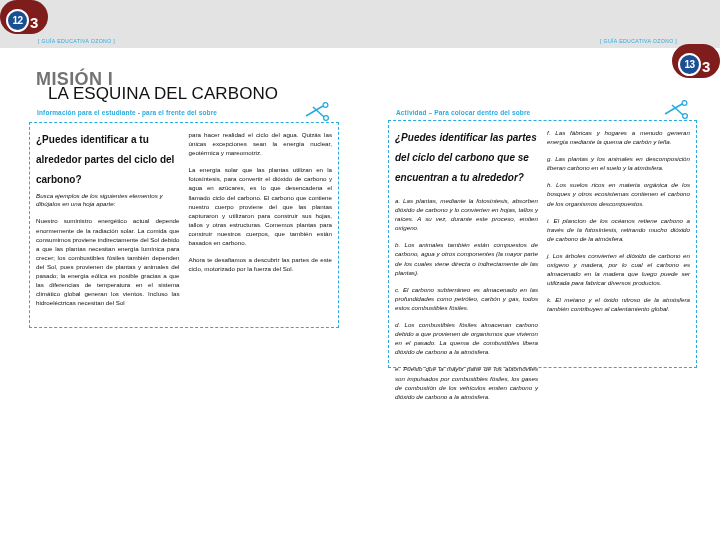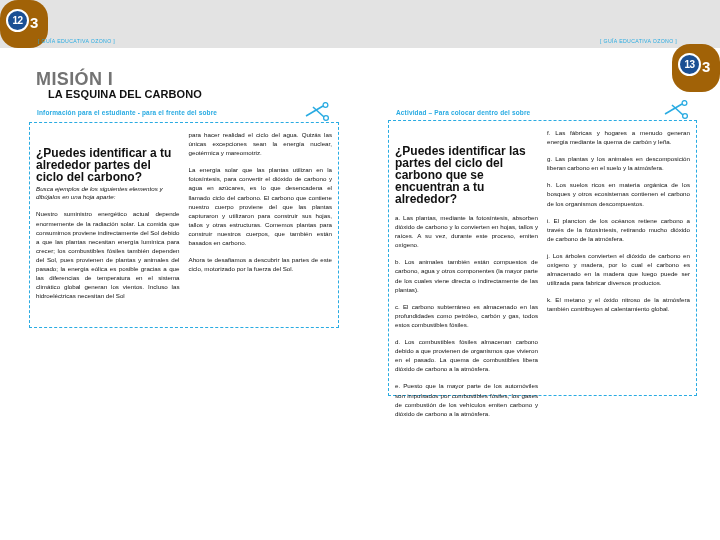--- a/index.html
+++ b/index.html
@@ -21,22 +21,22 @@
     top: 0;
     left: 0;
     width: 720px;
     height: 48px;
     background: #e3e3e3;
   }
   .logo-tile {
     position: absolute;
     top: 0;
     width: 48px;
-    height: 48px;
-    background: #a16207;
+    height: 34px;
+    background: #7f1d1d;
     border-radius: 18px;
   }
   .logo-tile.left  { left: 0; }
   .logo-tile.right { left: 672px; margin-top: 44px; }
 
   .logo-mark {
     position: absolute;
     top: 9px;
     left: 6px;
     width: 38px;
@@ -91,22 +91,22 @@
     font-size: 18px;
     font-weight: bold;
     letter-spacing: 0.4px;
     line-height: 18px;
   }
   .mission-sub {
     position: absolute;
     left: 36px;
     top: 88px;
     color: #111111;
-    font-size: 11px;
-    font-weight: bold;
+    font-size: 17px;
+    font-weight: normal;
     letter-spacing: 0.1px;
     line-height: 12px;
     padding-left: 12px;
   }
 
   .col-caption {
     position: absolute;
     top: 109px;
     color: #29abe2;
     font-size: 6.5px;
@@ -127,42 +127,43 @@
   #box-left {
     left: 29px;
     top: 122px;
     width: 310px;
     height: 206px;
   }
   #box-right {
     left: 388px;
     top: 120px;
     width: 309px;
-    height: 276px;
+    height: 248px;
+    font-style: italic;
   }
 
   .box-inner {
     position: absolute;
     left: 0; top: 0; right: 0; bottom: 0;
     padding: 7px 6px 6px 6px;
     box-sizing: border-box;
     display: flex;
     gap: 9px;
   }
   .sub-col {
     flex: 1 1 0;
     min-width: 0;
   }
 
   .q-head {
     color: #111111;
-    font-size: 12px;
-    font-weight: bold;
-    line-height: 12px;
-    margin: 17px 0 2px 0;
+    font-size: 10px;
+    font-weight: bold;
+    line-height: 20px;
+    margin: 0 0 2px 0;
   }
   .q-note {
     color: #111111;
     font-size: 6.2px;
     font-style: italic;
     line-height: 8.2px;
     margin: 0 0 8px 0;
   }
   p.body {
     color: #111111;

